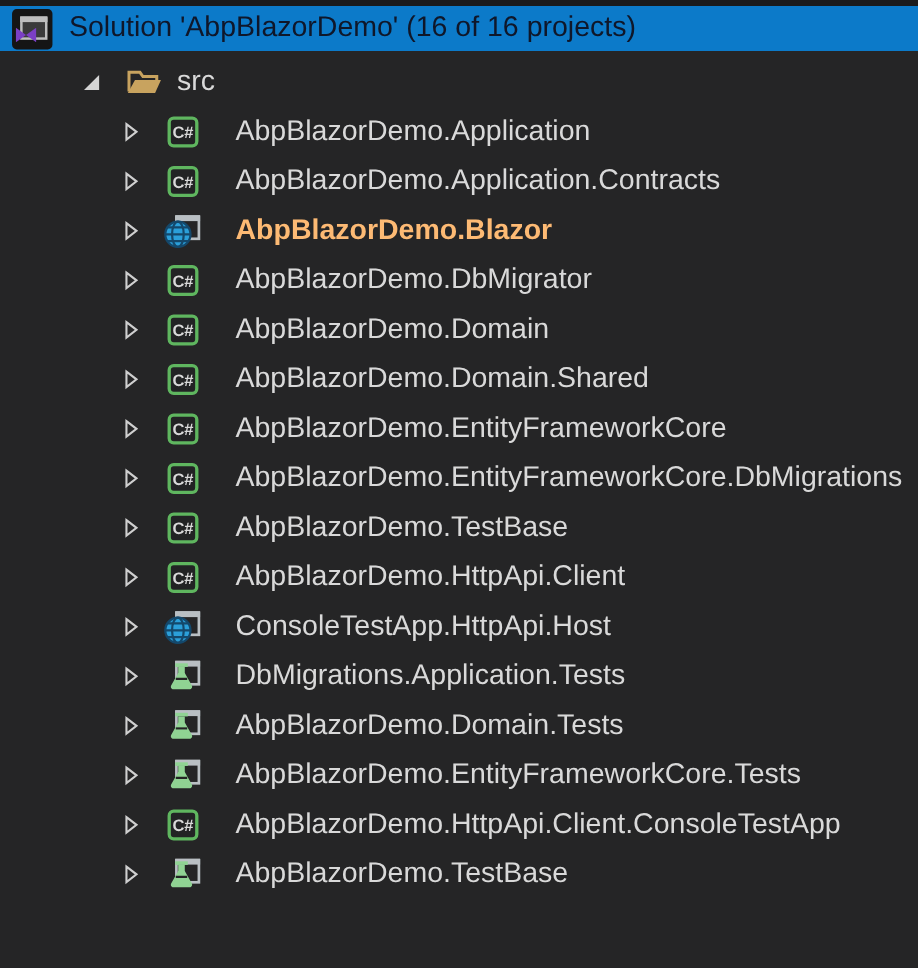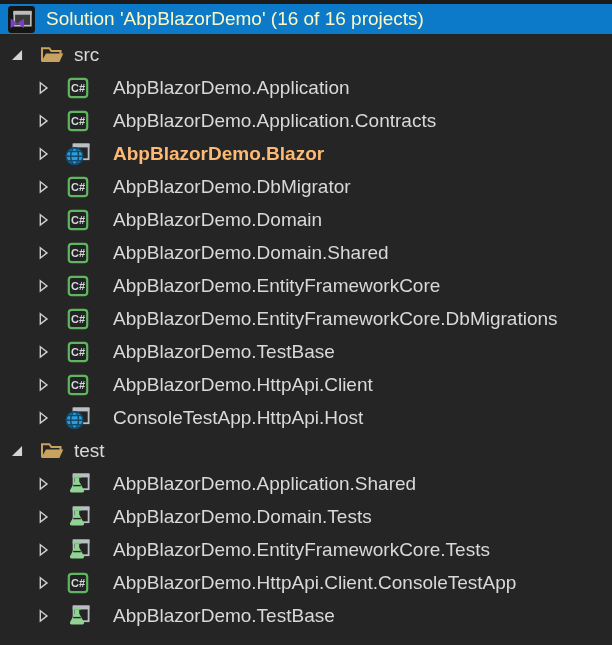--- a/index.html
+++ b/index.html
@@ -8,25 +8,25 @@
     background:#252526;
     font-family:"Liberation Sans", sans-serif;
     overflow:hidden;
     -webkit-font-smoothing:antialiased;
   }
   .top-strip{height:4px;background:#1b1b1c;}
   .solution-row{
     height:30px;background:#0c7ac9;
     display:flex;align-items:center;
     padding-left:7px;
-    color:#fef9c3;font-size:19px;
+    color:#0f172a;font-size:19px;
   }
   .solution-row .sol-icon{width:29px;height:29px;display:flex;align-items:center;justify-content:center;flex:0 0 auto;}
   .solution-row .sol-label{margin-left:10px;white-space:nowrap;}
-  .tree{padding-top:4px;}
+  .tree{padding-top:4px;padding-left:44px;}
   .row{
     height:33px;display:flex;align-items:center;
     color:#d9d9d9;font-size:19px;white-space:nowrap;
   }
   .row .twisty{display:flex;align-items:center;justify-content:center;flex:0 0 auto;}
   .row .icon{display:flex;align-items:center;justify-content:center;flex:0 0 auto;}
   .group-row{padding-left:5px;}
   .group-row .twisty{width:22px;}
   .group-row .icon{margin-left:11px;width:27px;height:27px;}
   .group-row .label{margin-left:9px;}
@@ -229,50 +229,36 @@
           <circle cx="10.6" cy="16.2" r="8.4" fill="#2b9fd9"></circle>
           <g fill="none" stroke="#14486b" stroke-width="1.5">
             <circle cx="10.6" cy="16.2" r="8.4"></circle>
             <ellipse cx="10.6" cy="16.2" rx="3.9" ry="8.4"></ellipse>
             <path d="M2.2 16.2 h16.8 M3.6 11.6 h14 M3.6 20.8 h14"></path>
           </g>
         </svg>
       </span>
       <span class="label">ConsoleTestApp.HttpApi.Host</span>
     </div>
-    <div class="row group-row">
-      <span class="twisty">
-        <svg width="15" height="15" viewBox="0 0 14 14">
-          <path d="M12.2 2.8 V12.2 H2.8 Z" fill="#d4d4d4"></path>
-        </svg>
-      </span>
-      <span class="icon">
-        <svg width="27" height="27" viewBox="0 0 27 27">
-          <path d="M4 20 V7.2 h7.3 l2 2.8 h9.2 v3" fill="none" stroke="#c8a35f" stroke-width="2"></path>
-          <path d="M3.2 21 L8 12.4 H25.3 L21.4 21 Z" fill="#c8a35f"></path>
-        </svg>
-      </span>
-      <span class="label">test</span>
-    </div>
     <div class="row project-row">
       <span class="twisty">
         <svg width="14" height="15" viewBox="0 0 14 14">
           <path d="M4.3 2.2 L11 7.4 L4.3 12.6 Z" fill="none" stroke="#cfcfcf" stroke-width="1.4"></path>
         </svg>
       </span>
       <span class="icon">
         <svg width="28" height="28" viewBox="0 0 28 28">
           <rect x="9.6" y="4.6" width="15" height="14.6" fill="none" stroke="#b9bfc3" stroke-width="1.8"></rect>
           <rect x="8.8" y="3.4" width="16.6" height="4" fill="#b9bfc3"></rect>
           <rect x="8.8" y="5.2" width="8.4" height="2.4" fill="#90d393"></rect>
           <path d="M10.8 7.6 h4.4 v4 l4.7 8.4 c.6 1.1 -.2 2.5 -1.5 2.5 H7.6 c-1.3 0 -2.1 -1.4 -1.5 -2.5 l4.7 -8.4 z" fill="#90d393"></path>
           <path d="M9.2 15.6 h7.6" stroke="#252526" stroke-width="1.4"></path>
         </svg>
       </span>
-      <span class="label">AbpBlazorDemo.Application.Shared</span>
+      <span class="label">DbMigrations.Application.Tests</span>
     </div>
     <div class="row project-row">
       <span class="twisty">
         <svg width="14" height="15" viewBox="0 0 14 14">
           <path d="M4.3 2.2 L11 7.4 L4.3 12.6 Z" fill="none" stroke="#cfcfcf" stroke-width="1.4"></path>
         </svg>
       </span>
       <span class="icon">
         <svg width="28" height="28" viewBox="0 0 28 28">
           <rect x="9.6" y="4.6" width="15" height="14.6" fill="none" stroke="#b9bfc3" stroke-width="1.8"></rect>

